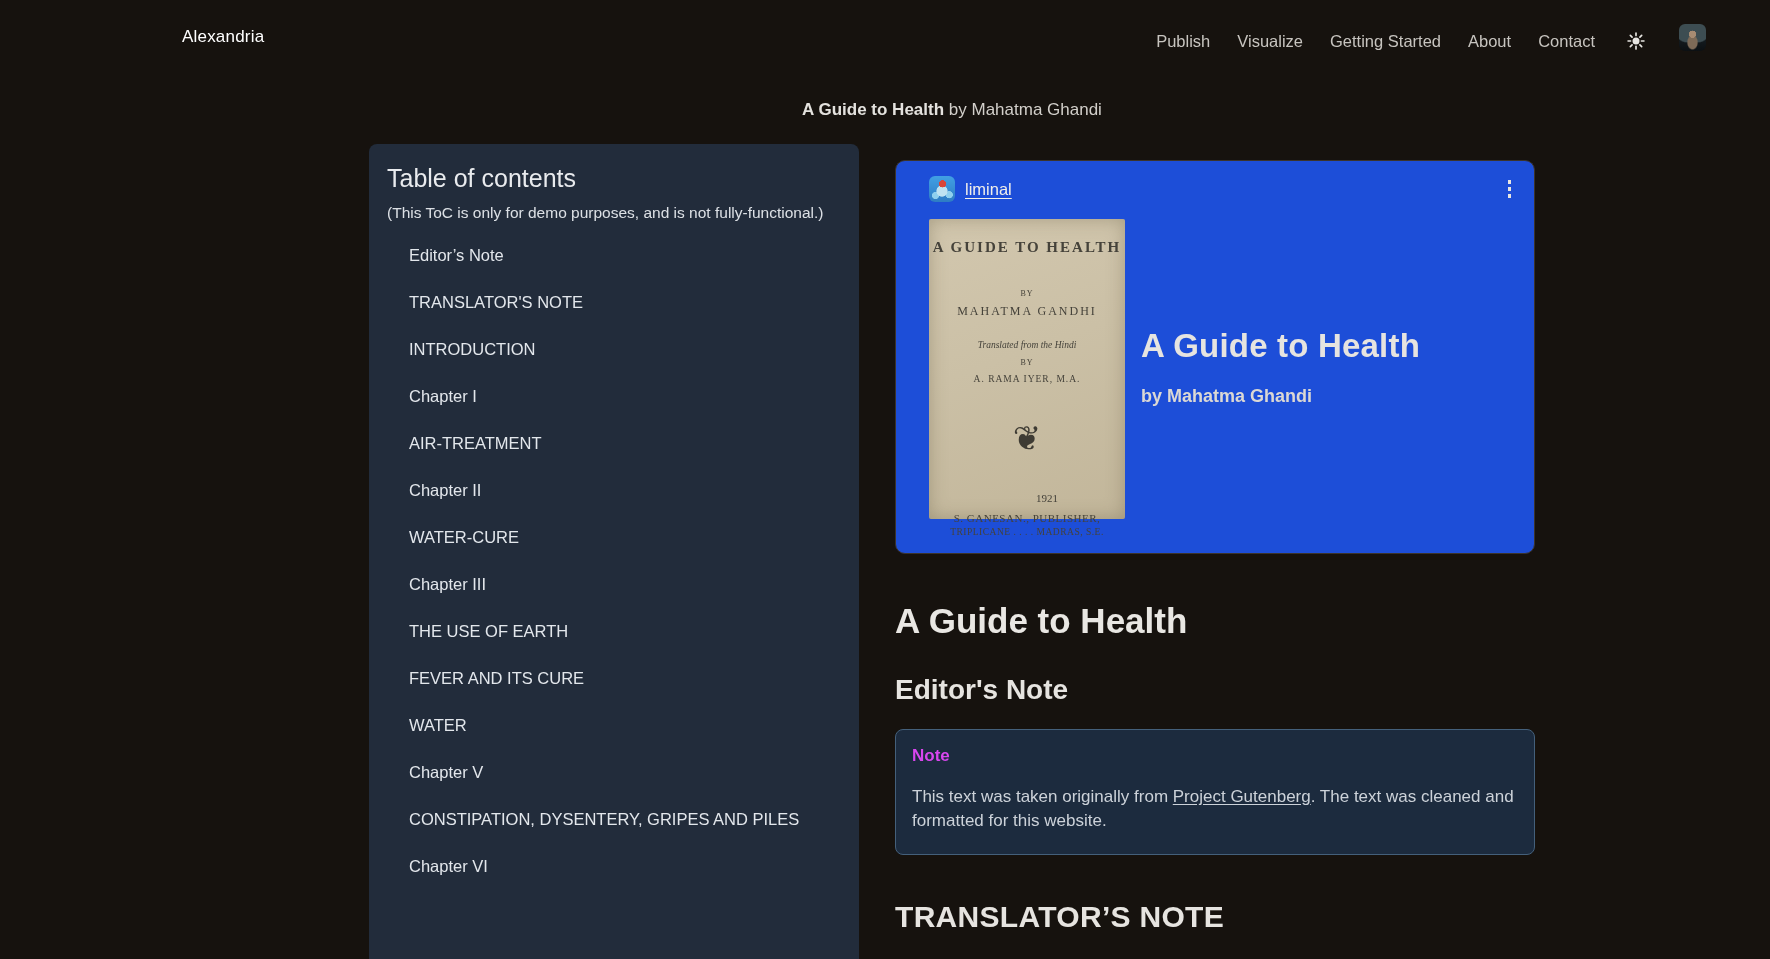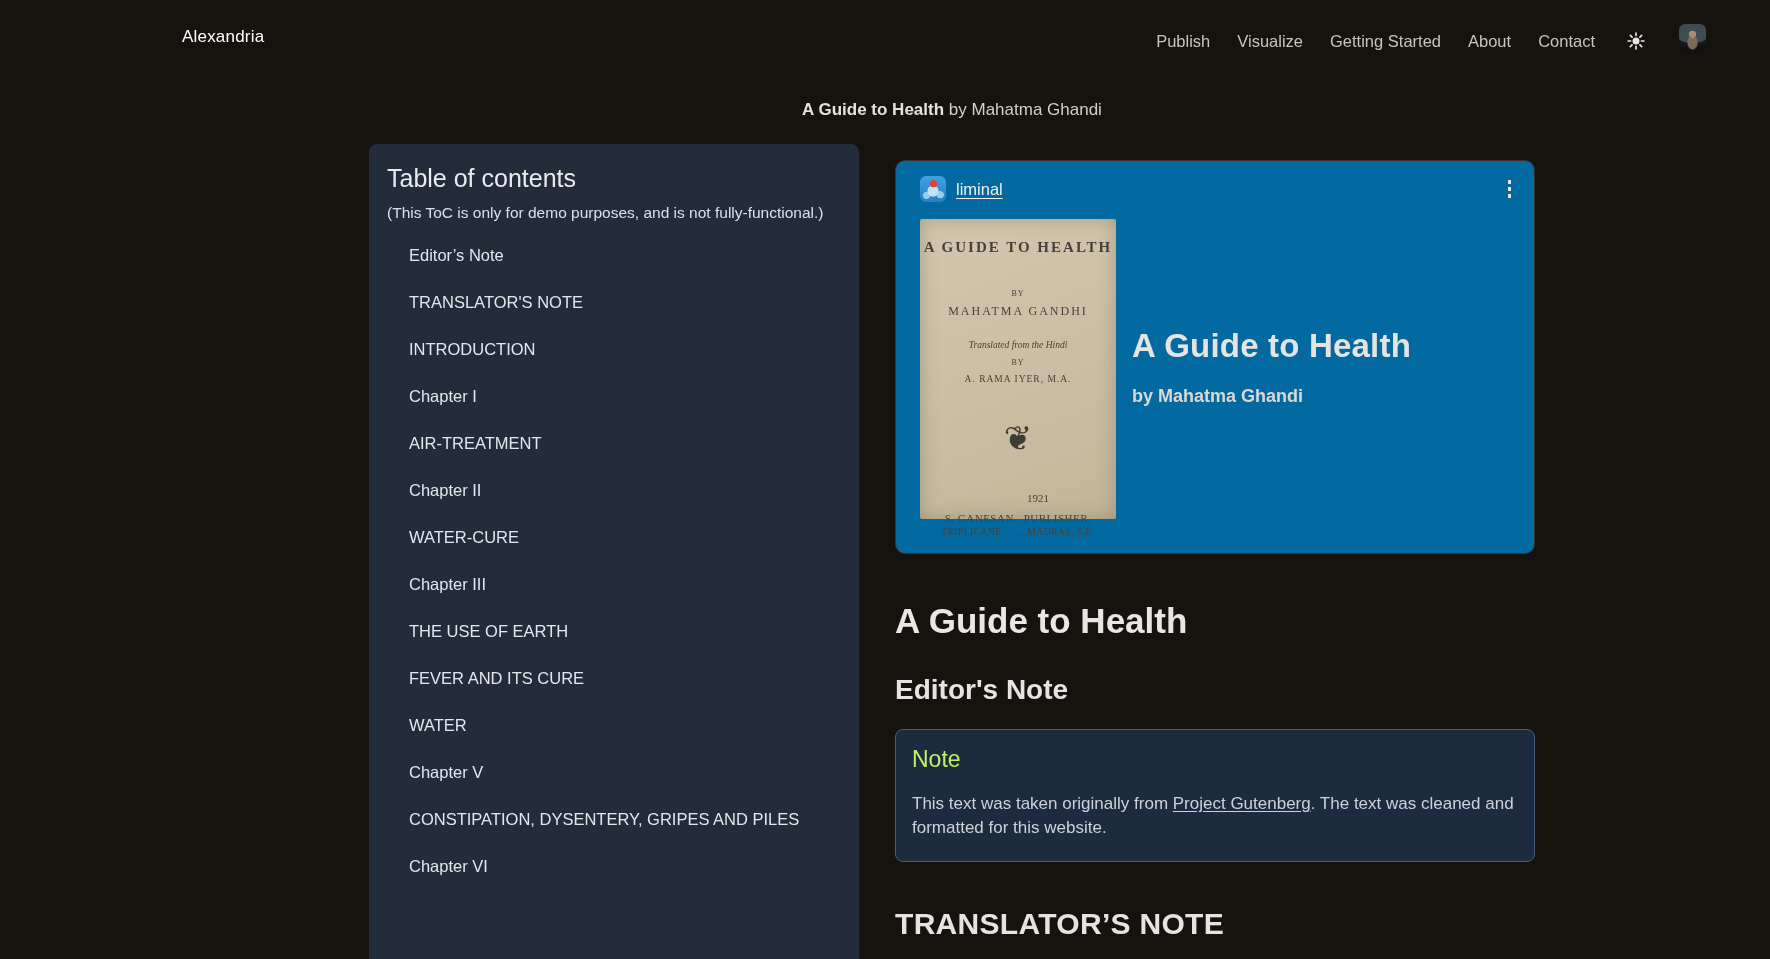--- a/index.html
+++ b/index.html
@@ -70,22 +70,22 @@
     color: #e3e7ec;
     padding: 14px 0;
     cursor: pointer;
   }
 
   
   .main-col { padding-top: 16px; }
   .book-card {
     border: 1px solid #3b332b;
     border-radius: 10px;
-    background: #0369a1;
-    padding: 15px 17px 34px 24px;
+    background: #1d4ed8;
+    padding: 15px 17px 34px 33px;
   }
   .card-header { display: flex; align-items: center; }
   .mini-avatar {
     width: 26px; height: 26px; border-radius: 6px; flex: 0 0 auto;
     background:
       radial-gradient(circle at 52% 30%, #d8463a 0 15%, rgba(0,0,0,0) 17%),
       radial-gradient(circle at 50% 58%, #bfe3f2 0 26%, rgba(0,0,0,0) 30%),
       radial-gradient(circle at 25% 75%, #8fd0ee 0 12%, rgba(0,0,0,0) 14%),
       radial-gradient(circle at 78% 72%, #8fd0ee 0 12%, rgba(0,0,0,0) 14%),
       linear-gradient(180deg, #41a0e4 0%, #2e7cc4 100%);
@@ -124,21 +124,21 @@
   
   .article-title { font-size: 35px; font-weight: 700; color: #e9e7e3; margin-top: 47px; }
   .article-h2 { font-size: 28px; font-weight: 700; color: #e6e4e0; margin-top: 33px; }
   .note-box {
     margin-top: 23px;
     background: #1c2b3e;
     border: 1.5px solid #44607b;
     border-radius: 8px;
     padding: 16px 16px 20px 16px;
   }
-  .note-label { font-size: 23px; font-weight: 400; color: #bef264; }
+  .note-label { font-size: 17px; font-weight: 700; color: #d946ef; }
   .note-text { font-size: 17px; color: #ccd2d9; margin-top: 19px; line-height: 1.44; }
   .note-text a { color: #ccd2d9; text-decoration: underline; text-underline-offset: 2px; cursor: pointer; }
   .article-h2-caps { font-size: 30px; font-weight: 700; color: #e6e4e0; margin-top: 45px; letter-spacing: .3px; }
   .article-para { font-size: 17.5px; color: #d5d2cd; margin-top: 23px; line-height: 1.5; }
 </style>
 </head>
 <body>
 
 <header class="navbar">
   <div class="logo">Alexandria</div>

